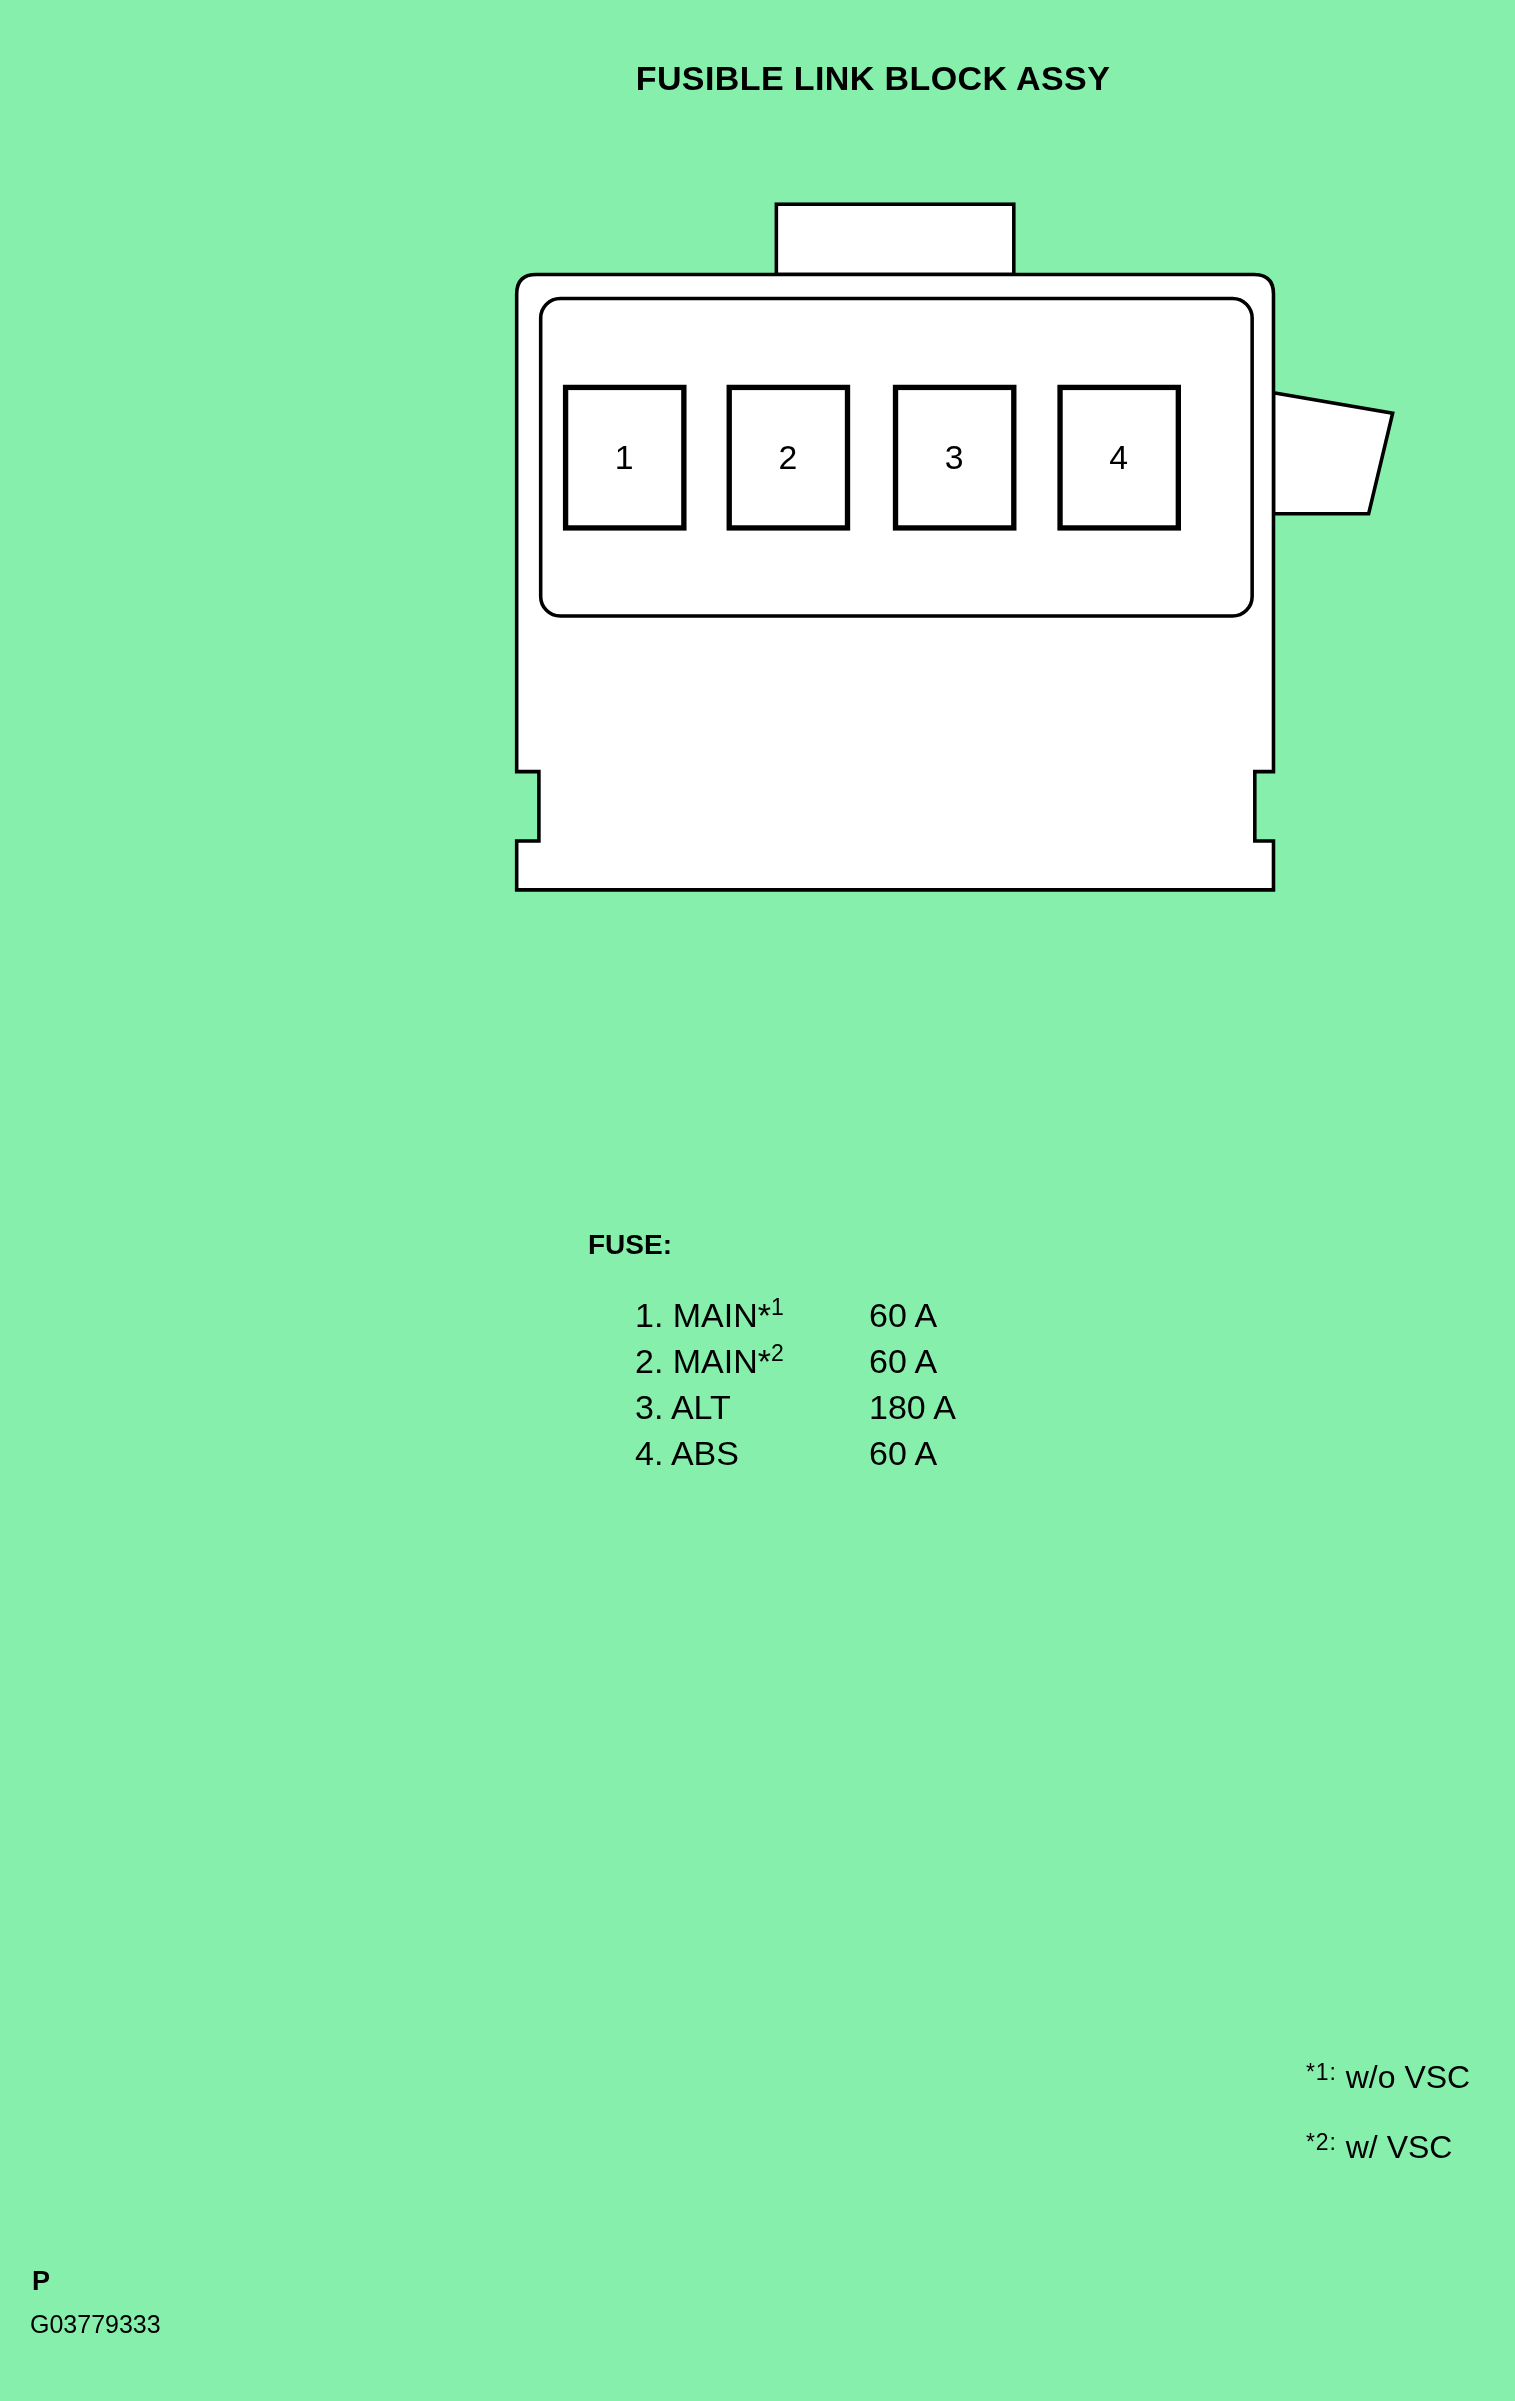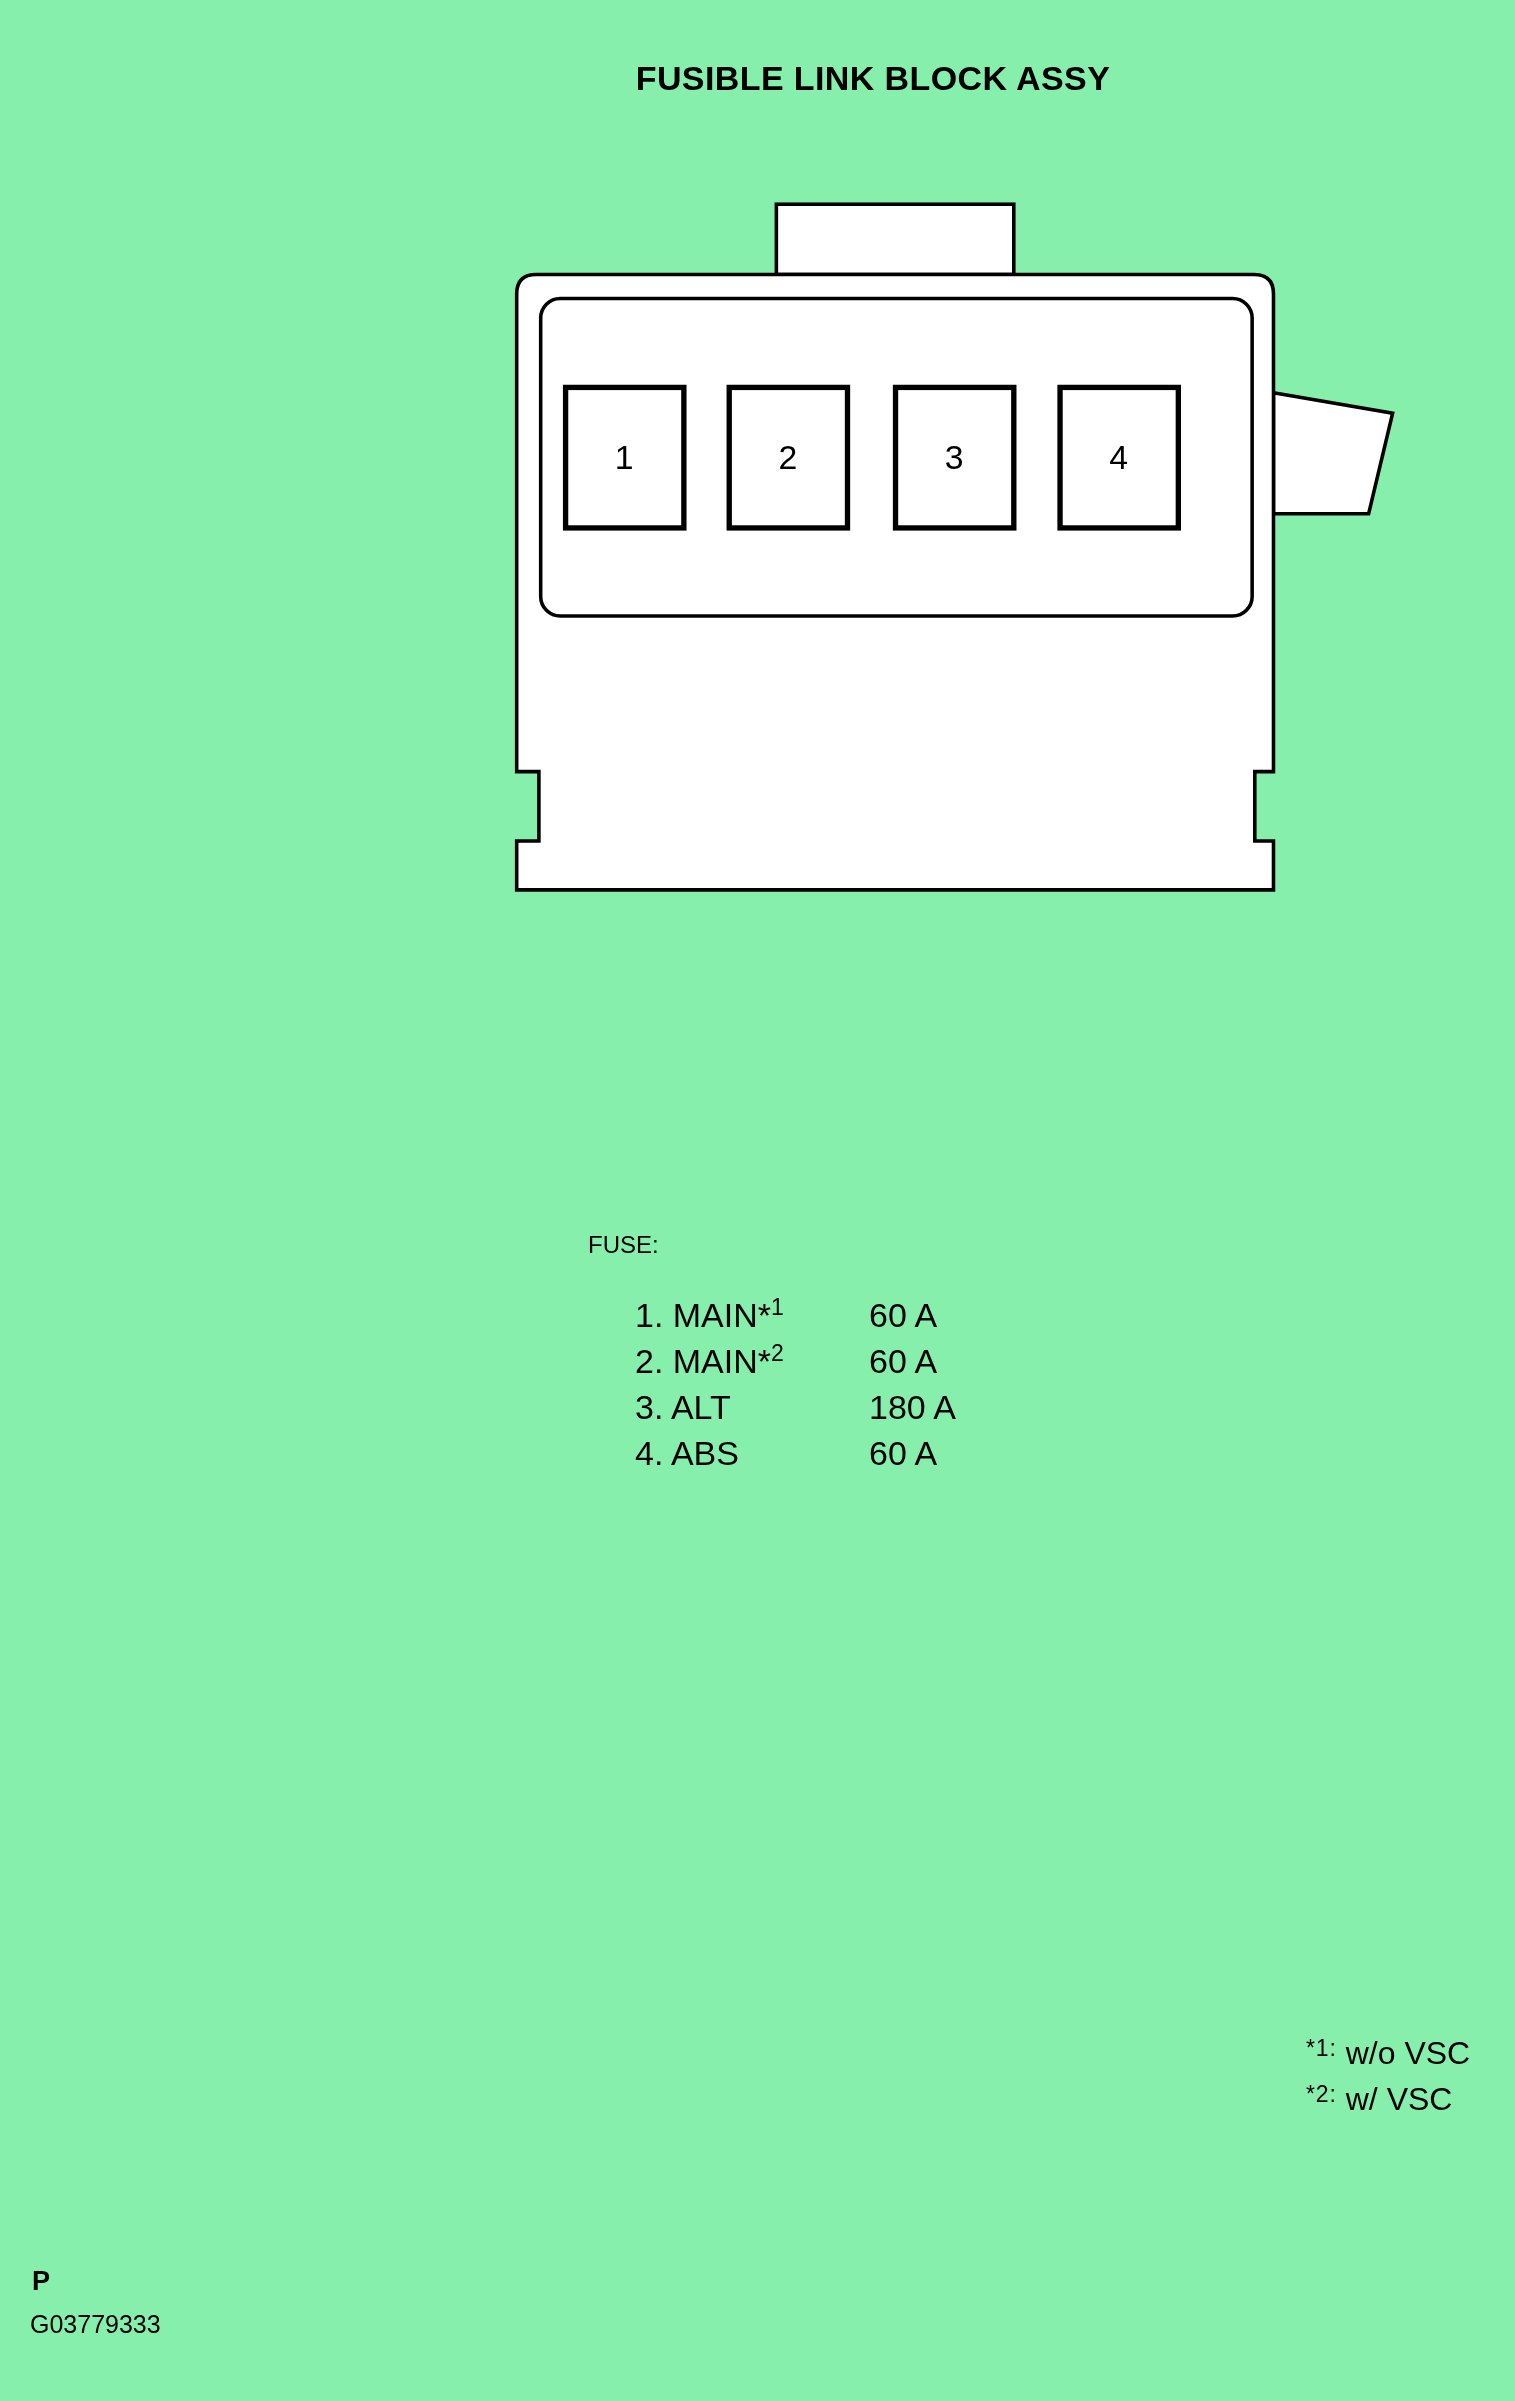--- a/index.html
+++ b/index.html
@@ -36,22 +36,22 @@
   .diagram-svg .slot    { fill: #ffffff; stroke: #000000; stroke-width: 6; }
   .diagram-svg text {
     font-family: "Liberation Sans", sans-serif;
     font-size: 38px;
     fill: #000000;
   }
 
   .legend-heading {
     left: 588px;
     top: 1228px;
-    font-size: 24px;
-    font-weight: normal;
+    font-size: 28px;
+    font-weight: bold;
     line-height: 34px;
   }
   .legend-col {
     position: absolute;
     top: 1292px;
     font-size: 34px;
   }
   .legend-col .row {
     height: 46px;
     line-height: 46px;
@@ -68,20 +68,21 @@
   .footnotes {
     position: absolute;
     left: 1306px;
     top: 2030px;
     font-size: 32px;
   }
   .footnotes .fn-row {
     height: 46px;
     line-height: 36px;
     white-space: nowrap;
+    margin-top: 24px;
   }
   .fn-mark {
     font-size: 23px;
     vertical-align: 8px;
     letter-spacing: 0.9px;
   }
 
   .page-letter {
     left: 32px;
     top: 2268px;

